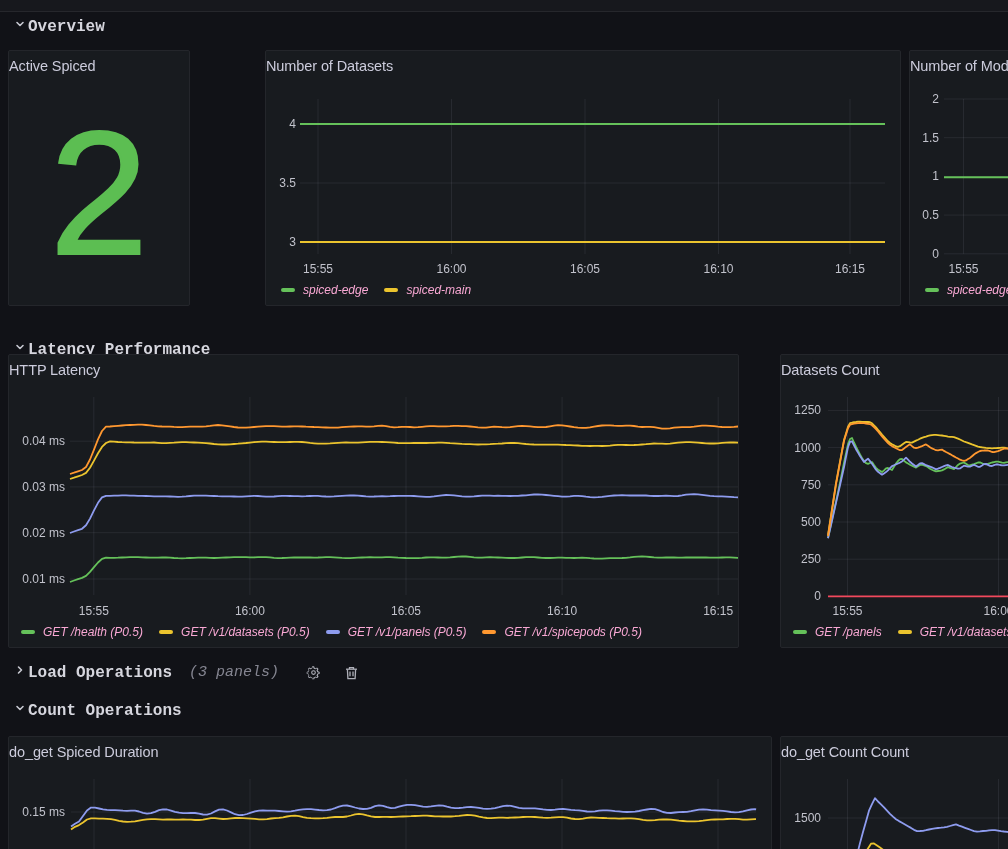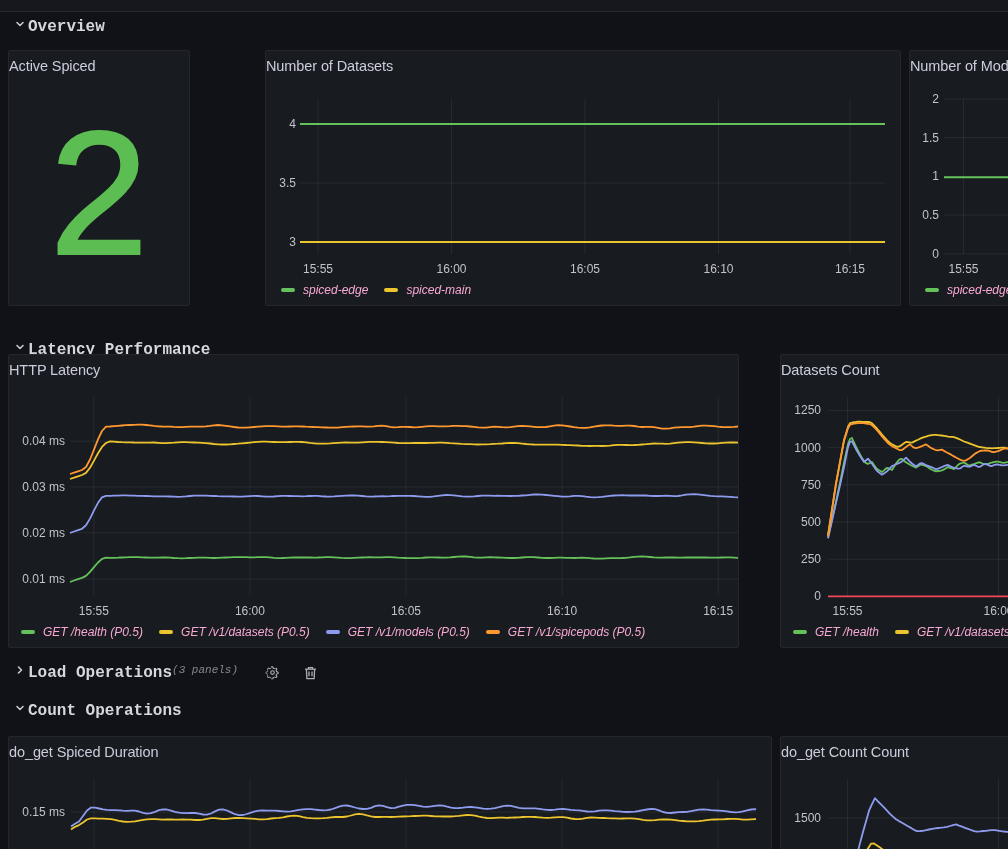--- a/index.html
+++ b/index.html
@@ -13,22 +13,22 @@
 .ptitle { position:absolute; left:0; top:7px; font-size:14.5px; font-weight:400; letter-spacing:-0.1px;
   color:#ccccdc; white-space:nowrap; }
 .tick { font-family:"Liberation Sans",sans-serif; font-size:12px; fill:#c2c3cc; }
 .rowhead { position:absolute; display:flex; 
   color:#d6d6de; font-size:16px; font-weight:600; white-space:nowrap;font-family:Liberation Mono, monospace; }
 .rowhead svg { margin-right:2px; }
 .legend { position:absolute; display:flex; align-items:center; font-size:12px;
   color:#f9a8d4; white-space:nowrap;font-style:italic; }
 .li { display:flex; align-items:center; margin-right:16px; }
 .sw { display:inline-block; width:14px; height:4px; border-radius:2px; margin-right:8px; }
-.panels-note { font-size:11px; font-style:italic; color:rgba(204,204,220,0.62);
-  font-weight:400; }
+.panels-note { font-size:15px; font-style:italic; color:rgba(204,204,220,0.62);
+  font-weight:400; margin-left:17px; }
 .hicon { display:flex; align-items:center; margin-left:23px; }
 </style>
 </head>
 <body>
 <div class="topbar"></div>
 
 <div class="rowhead" style="left:14px; top:18px; height:17px;">
     <svg width="12" height="12" viewBox="0 0 12 12" fill="none">
       <path d="M3 4.5 L6 7.5 L9 4.5" stroke="#c7c8d1" stroke-width="1.6" stroke-linecap="round" stroke-linejoin="round"></path>
     </svg>
@@ -139,21 +139,21 @@
     <span class="li">
         <span class="sw" style="background:#65C15A"></span>
         <span class="ll">GET /health (P0.5)</span>
       </span>
       <span class="li">
         <span class="sw" style="background:#EBC42E"></span>
         <span class="ll">GET /v1/datasets (P0.5)</span>
       </span>
       <span class="li">
         <span class="sw" style="background:#8E9CEF"></span>
-        <span class="ll">GET /v1/models (P0.5)</span>
+        <span class="ll">GET /v1/panels (P0.5)</span>
       </span>
       <span class="li">
         <span class="sw" style="background:#FF9830"></span>
         <span class="ll">GET /v1/spicepods (P0.5)</span>
       </span>
   </div>
 </div>
 
 <div class="panel" style="left:780px; top:354px; width:300px; height:294px;">
   <div class="ptitle">Datasets Count</div>
@@ -176,21 +176,21 @@
 <text x="217.5" y="260" text-anchor="middle" class="tick">16:00</text>
 <line x1="47" y1="241.4" x2="300" y2="241.4" stroke="#F2495C" stroke-width="1.6"></line>
 <path d="M47.0 183.0L49.0 173.8L51.0 164.6L53.0 155.5L55.0 146.6L57.0 137.3L59.0 127.6L61.0 117.7L63.0 107.8L65.0 98.4L67.0 89.1L69.0 84.0L71.0 83.0L73.0 87.5L75.0 91.7L77.0 95.6L79.0 99.4L81.0 103.0L83.0 105.9L85.0 108.2L87.0 108.9L89.0 108.0L91.0 107.1L93.0 110.1L95.0 112.8L97.0 114.7L99.0 115.8L101.0 117.1L103.0 115.3L105.0 113.4L107.0 113.0L109.0 114.0L111.0 115.0L113.0 111.8L115.0 108.6L117.0 106.0L119.0 104.2L121.0 104.0L123.0 105.7L125.0 107.4L127.0 108.5L129.0 109.7L131.0 110.7L133.0 111.7L135.0 112.6L137.0 111.2L139.0 109.9L141.0 109.7L143.0 110.5L145.0 111.1L147.0 112.3L149.0 113.7L151.0 114.8L153.0 115.7L155.0 116.4L157.0 116.0L159.0 115.8L161.0 115.4L163.0 114.4L165.0 113.2L167.0 112.1L169.0 112.8L171.0 113.4L173.0 114.1L175.0 112.0L177.0 109.9L179.0 108.6L181.0 108.0L183.0 107.5L185.0 108.8L187.0 110.1L189.0 110.4L191.0 109.7L193.0 109.1L195.0 108.3L197.0 107.5L199.0 107.4L201.0 108.3L203.0 109.2L205.0 109.4L207.0 108.8L209.0 108.2L211.0 107.5L213.0 107.1L215.0 106.7L217.0 106.6L219.0 107.1L221.0 107.7L223.0 107.8L225.0 107.4L227.0 107.1L228.0 107.0" fill="none" stroke="#65C15A" stroke-width="1.8" stroke-linejoin="round"></path>
 <path d="M47.0 183.2L49.0 174.5L51.0 165.7L53.0 156.8L55.0 147.9L57.0 139.1L59.0 130.2L61.0 121.3L63.0 112.3L65.0 102.2L67.0 92.2L69.0 86.9L71.0 86.3L73.0 90.3L75.0 94.2L77.0 97.6L79.0 101.0L81.0 104.0L83.0 107.0L85.0 105.3L87.0 103.7L89.0 106.1L91.0 108.8L93.0 111.7L95.0 114.7L97.0 116.8L99.0 118.2L101.0 119.7L103.0 118.4L105.0 117.1L107.0 115.4L109.0 113.2L111.0 111.1L113.0 110.2L115.0 109.3L117.0 108.5L119.0 107.6L121.0 106.4L123.0 104.6L125.0 102.7L127.0 104.7L129.0 106.8L131.0 108.5L133.0 110.0L135.0 111.5L137.0 110.0L139.0 108.4L141.0 108.1L143.0 109.1L145.0 110.2L147.0 110.9L149.0 111.6L151.0 112.4L153.0 113.3L155.0 114.4L157.0 113.7L159.0 112.9L161.0 112.0L163.0 111.1L165.0 110.4L167.0 110.0L169.0 111.1L171.0 112.0L173.0 112.6L175.0 113.1L177.0 113.7L179.0 113.4L181.0 112.1L183.0 110.6L185.0 111.1L187.0 111.7L189.0 111.6L191.0 110.7L193.0 109.9L195.0 110.8L197.0 111.8L199.0 111.8L201.0 110.5L203.0 109.1L205.0 108.9L207.0 109.9L209.0 110.9L211.0 111.0L213.0 110.2L215.0 109.5L217.0 109.5L219.0 110.0L221.0 110.4L223.0 110.4L225.0 110.1L227.0 109.8L228.0 109.8" fill="none" stroke="#8E9CEF" stroke-width="1.8" stroke-linejoin="round"></path>
 <path d="M47.0 180.0L49.0 167.1L51.0 154.2L53.0 141.1L55.0 128.1L57.0 117.3L59.0 106.6L61.0 95.8L63.0 85.1L65.0 78.4L67.0 71.7L69.0 68.1L71.0 67.7L73.0 67.2L75.0 67.0L77.0 66.7L79.0 66.7L81.0 66.9L83.0 67.0L85.0 67.0L87.0 67.0L89.0 67.2L91.0 68.3L93.0 70.4L95.0 72.4L97.0 74.9L99.0 77.2L101.0 79.6L103.0 81.8L105.0 84.0L107.0 86.3L109.0 88.0L111.0 89.2L113.0 90.3L115.0 91.5L117.0 91.8L119.0 91.2L121.0 89.7L123.0 88.2L125.0 86.9L127.0 87.2L129.0 87.5L131.0 87.6L133.0 86.6L135.0 85.6L137.0 84.7L139.0 83.7L141.0 82.9L143.0 82.2L145.0 81.6L147.0 80.9L149.0 80.4L151.0 80.1L153.0 79.9L155.0 79.9L157.0 80.1L159.0 80.3L161.0 80.5L163.0 80.8L165.0 81.2L167.0 81.6L169.0 81.8L171.0 81.9L173.0 82.2L175.0 82.9L177.0 83.6L179.0 84.5L181.0 85.5L183.0 86.5L185.0 87.2L187.0 87.8L189.0 88.6L191.0 89.4L193.0 90.1L195.0 90.8L197.0 91.6L199.0 92.0L201.0 92.3L203.0 92.6L205.0 92.9L207.0 93.1L209.0 93.2L211.0 93.3L213.0 93.2L215.0 93.1L217.0 93.0L219.0 92.9L221.0 92.7L223.0 92.6L225.0 93.0L227.0 93.5L228.0 93.7" fill="none" stroke="#EBC42E" stroke-width="1.8" stroke-linejoin="round"></path>
 <path d="M47.0 181.1L49.0 168.1L51.0 155.2L53.0 142.3L55.0 129.3L57.0 118.5L59.0 107.6L61.0 96.7L63.0 85.9L65.0 79.6L67.0 73.2L69.0 69.7L71.0 69.1L73.0 68.6L75.0 68.4L77.0 68.1L79.0 68.0L81.0 68.1L83.0 68.2L85.0 68.5L87.0 68.8L89.0 69.1L91.0 70.3L93.0 72.2L95.0 74.2L97.0 76.5L99.0 78.9L101.0 81.3L103.0 83.7L105.0 85.9L107.0 88.1L109.0 89.8L111.0 91.1L113.0 92.2L115.0 93.2L117.0 94.2L119.0 95.2L121.0 95.0L123.0 93.5L125.0 91.9L127.0 90.6L129.0 89.3L131.0 91.1L133.0 92.7L135.0 93.2L137.0 92.6L139.0 91.9L141.0 91.1L143.0 90.2L145.0 89.4L147.0 90.8L149.0 92.2L151.0 93.4L153.0 94.3L155.0 95.2L157.0 95.3L159.0 94.9L161.0 94.6L163.0 95.9L165.0 97.0L167.0 98.0L169.0 99.1L171.0 100.3L173.0 101.4L175.0 102.5L177.0 103.5L179.0 104.7L181.0 105.3L183.0 105.8L185.0 105.4L187.0 104.1L189.0 102.9L191.0 101.2L193.0 99.5L195.0 98.1L197.0 97.0L199.0 96.0L201.0 95.6L203.0 95.5L205.0 95.3L207.0 95.5L209.0 96.2L211.0 97.0L213.0 97.1L215.0 96.6L217.0 96.1L219.0 95.4L221.0 94.5L223.0 93.6L225.0 93.5L227.0 93.5L228.0 93.7" fill="none" stroke="#FF9830" stroke-width="1.8" stroke-linejoin="round"></path>
 </svg>
   <div class="legend" style="left:12px; top:270px; height:13px;">
     <span class="li">
         <span class="sw" style="background:#65C15A"></span>
-        <span class="ll">GET /health</span>
+        <span class="ll">GET /panels</span>
       </span>
       <span class="li">
         <span class="sw" style="background:#EBC42E"></span>
         <span class="ll">GET /v1/datasets</span>
       </span>
   </div>
 </div>
 
 <div class="rowhead" style="left:14px; top:664px; height:17px;">
     <svg width="12" height="12" viewBox="0 0 12 12" fill="none">

